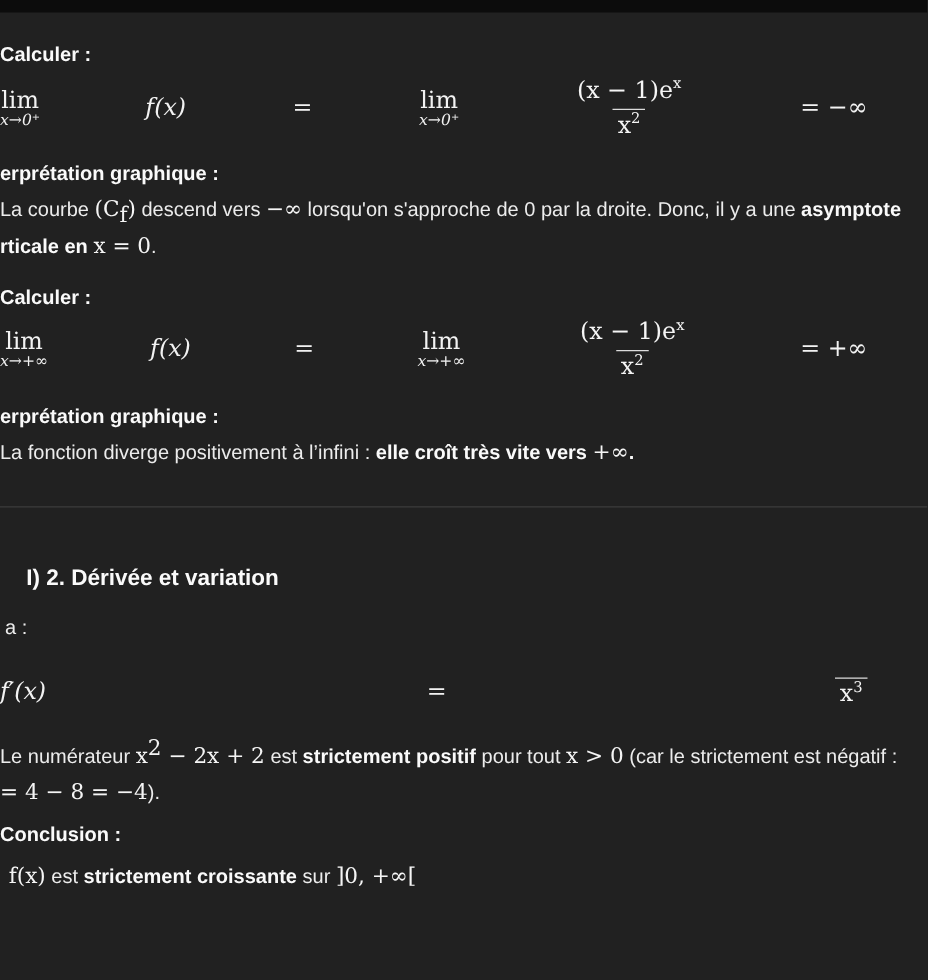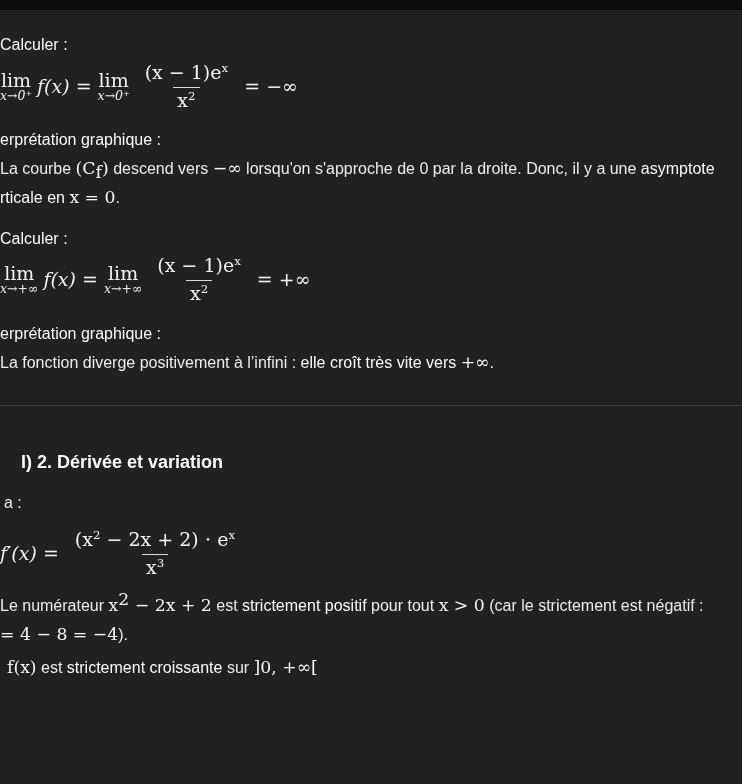--- a/index.html
+++ b/index.html
@@ -6,28 +6,28 @@
   body{
     width:742px;height:784px;overflow:hidden;
     background:#212121;color:#ececec;
     font-family:"Liberation Sans","DejaVu Sans",sans-serif;
     font-size:16px;line-height:28px;
   }
   .top-strip{height:10px;background:#0c0c0c;}
   .content{width:742px;}
   .heading{font-size:18px;font-weight:700;line-height:24px;color:#fafafa;}
   .para{white-space:nowrap;margin:0;}
-  .b{font-weight:400;color:#fafafa;}
+  .b{font-weight:700;color:#fafafa;}
   .m{font-family:"DejaVu Serif","Liberation Serif",serif;color:#f5f5f5;}
   .para .m{font-size:1.08em;}
   sup,sub{line-height:0;font-size:0.62em;}
   sub{vertical-align:-0.25em;}
   
   .formula{
-    width:700px;display:flex;justify-content:flex-start;align-items:center;
+    width:700px;display:flex;justify-content:space-between;align-items:center;
     font-family:"DejaVu Serif","Liberation Serif",serif;
     font-size:19px;line-height:1.15;color:#f2f2f2;
   }
   .mi{font-style:italic;}
   .mo{font-style:normal;}
   .sp{margin:0 6px;}
   .limwrap{display:inline-flex;flex-direction:column;align-items:center;margin-right:5px;}
   .lim{font-style:normal;}
   .limsub{font-size:12.5px;font-style:italic;margin-top:-3px;}
   .frac{display:inline-flex;flex-direction:column;align-items:center;text-align:center;margin:0 6px;}
@@ -105,24 +105,24 @@
   <hr class="b-divider">
 
   <div class="heading b-h2">I) 2. Dérivée et variation</div>
 
   <p class="para b-pa"><span>a :</span></p>
 
   <div class="formula b-f3">
     <span class="mi">f′(x)</span>
     <span class="mo sp">=</span>
     <span class="frac">
-      <span class="fnum"><span class="m">(x</span><sup class="m">2</sup><span class="m"> − 2x + 2) ⋅ e</span><sup class="m">x</sup></span>
       <span class="fden"><span class="m">x</span><sup class="m">3</sup></span>
     </span>
   </div>
 
   <p class="para b-p11"><span>Le numérateur </span><span class="m">x</span><sup class="m">2</sup><span class="m"> − 2x + 2</span><span> est </span><span class="b">strictement positif</span><span> pour tout </span><span class="m">x &gt; 0</span><span> (car le strictement est négatif :</span><br><span class="m">= 4 − 8 = −4</span><span>).</span></p>
 
 
+  <p class="para b-conc"><span class="b">Conclusion :</span></p>
 
   <p class="para b-final"><span class="m">f(x)</span><span> est </span><span class="b">strictement croissante</span><span> sur </span><span class="m">]0, +∞[</span></p>
 
 </div>
 
 </body></html>

